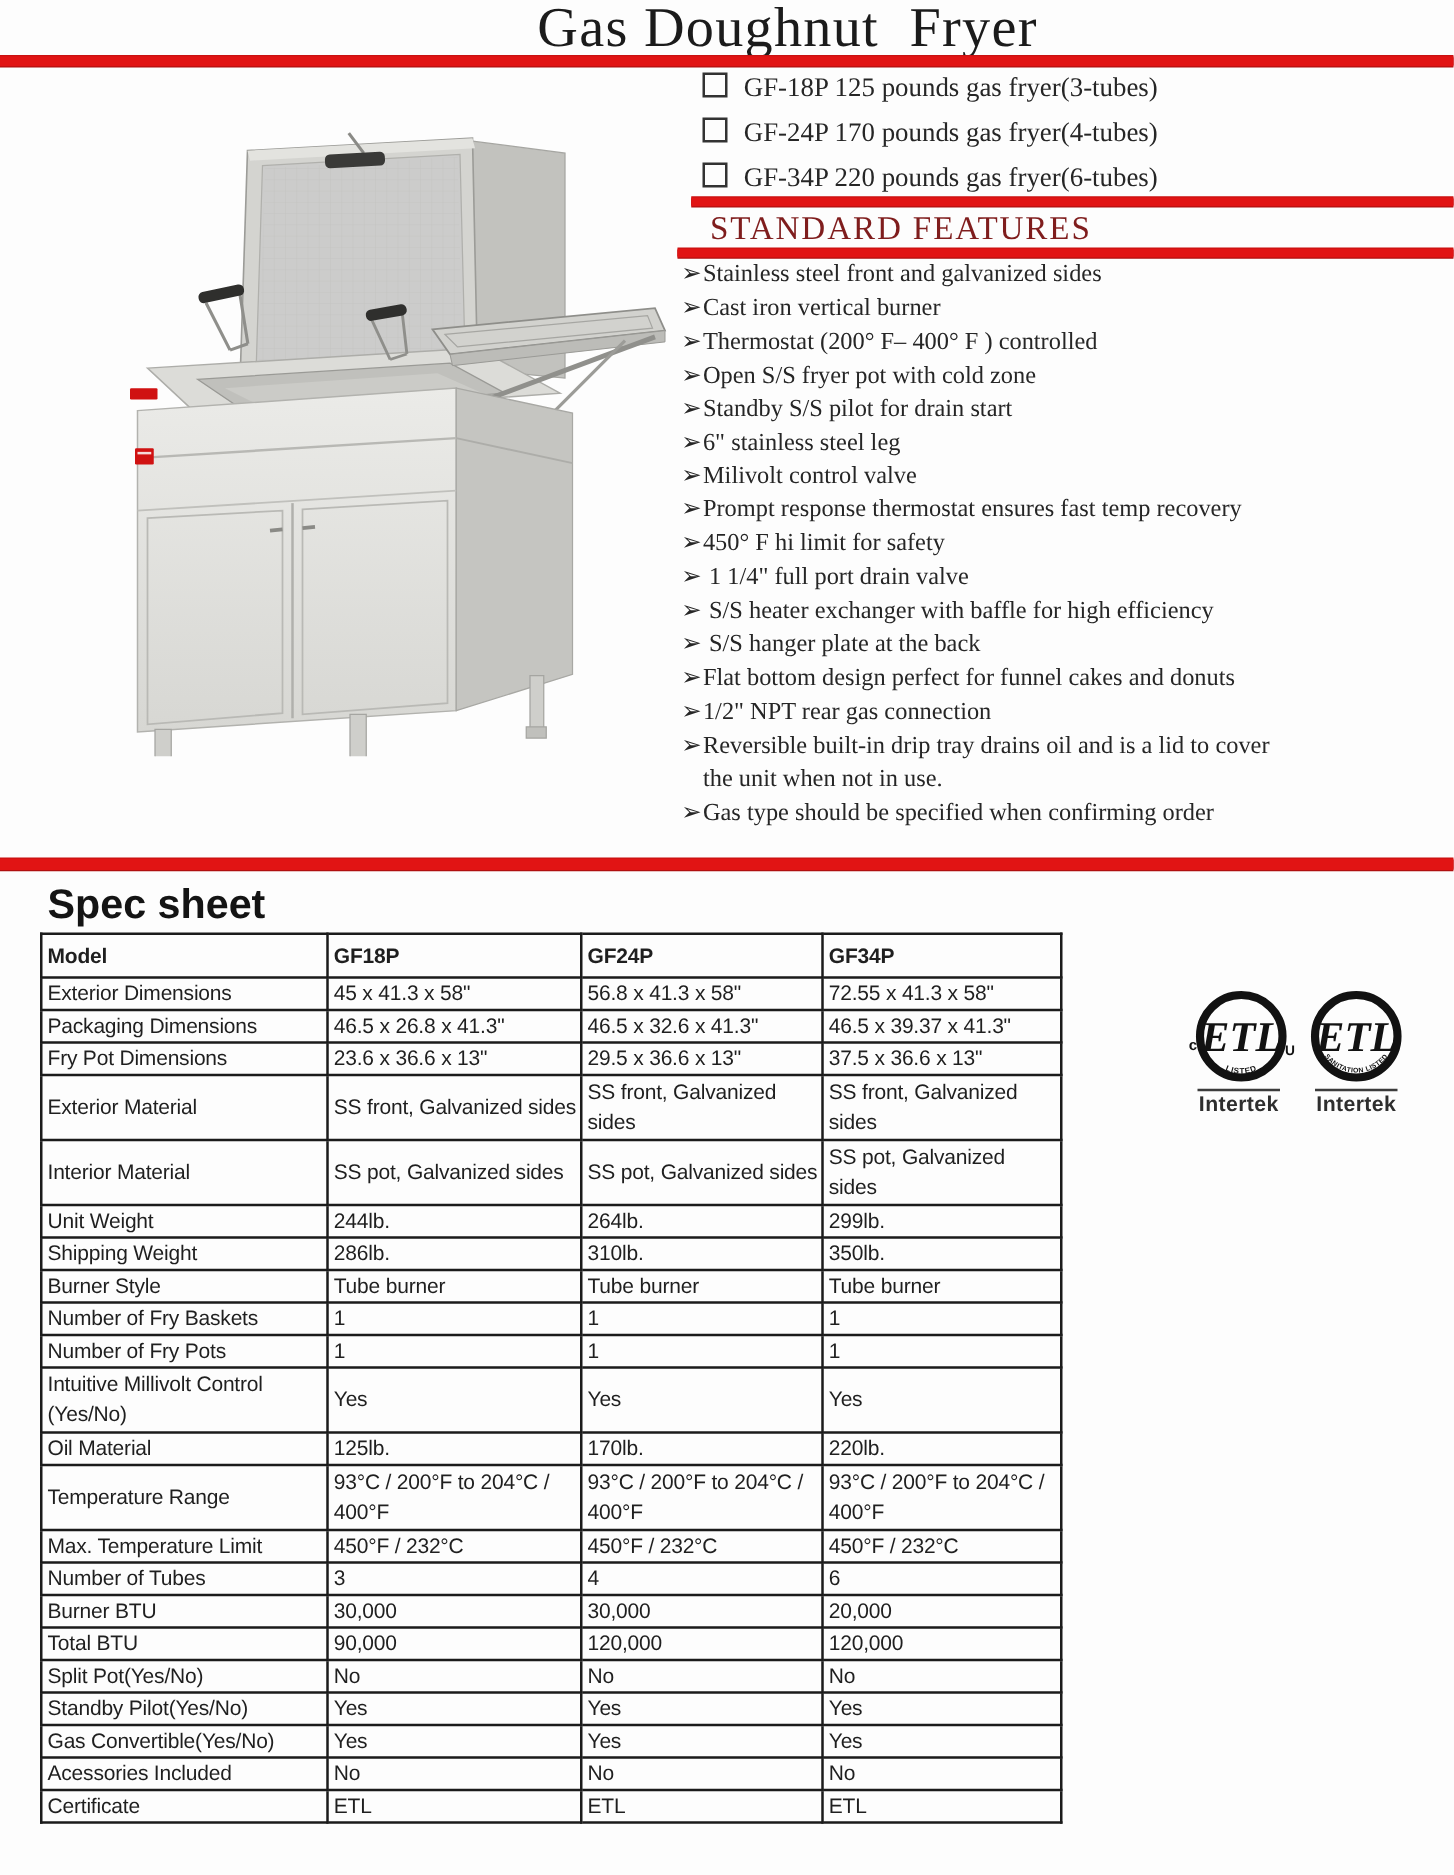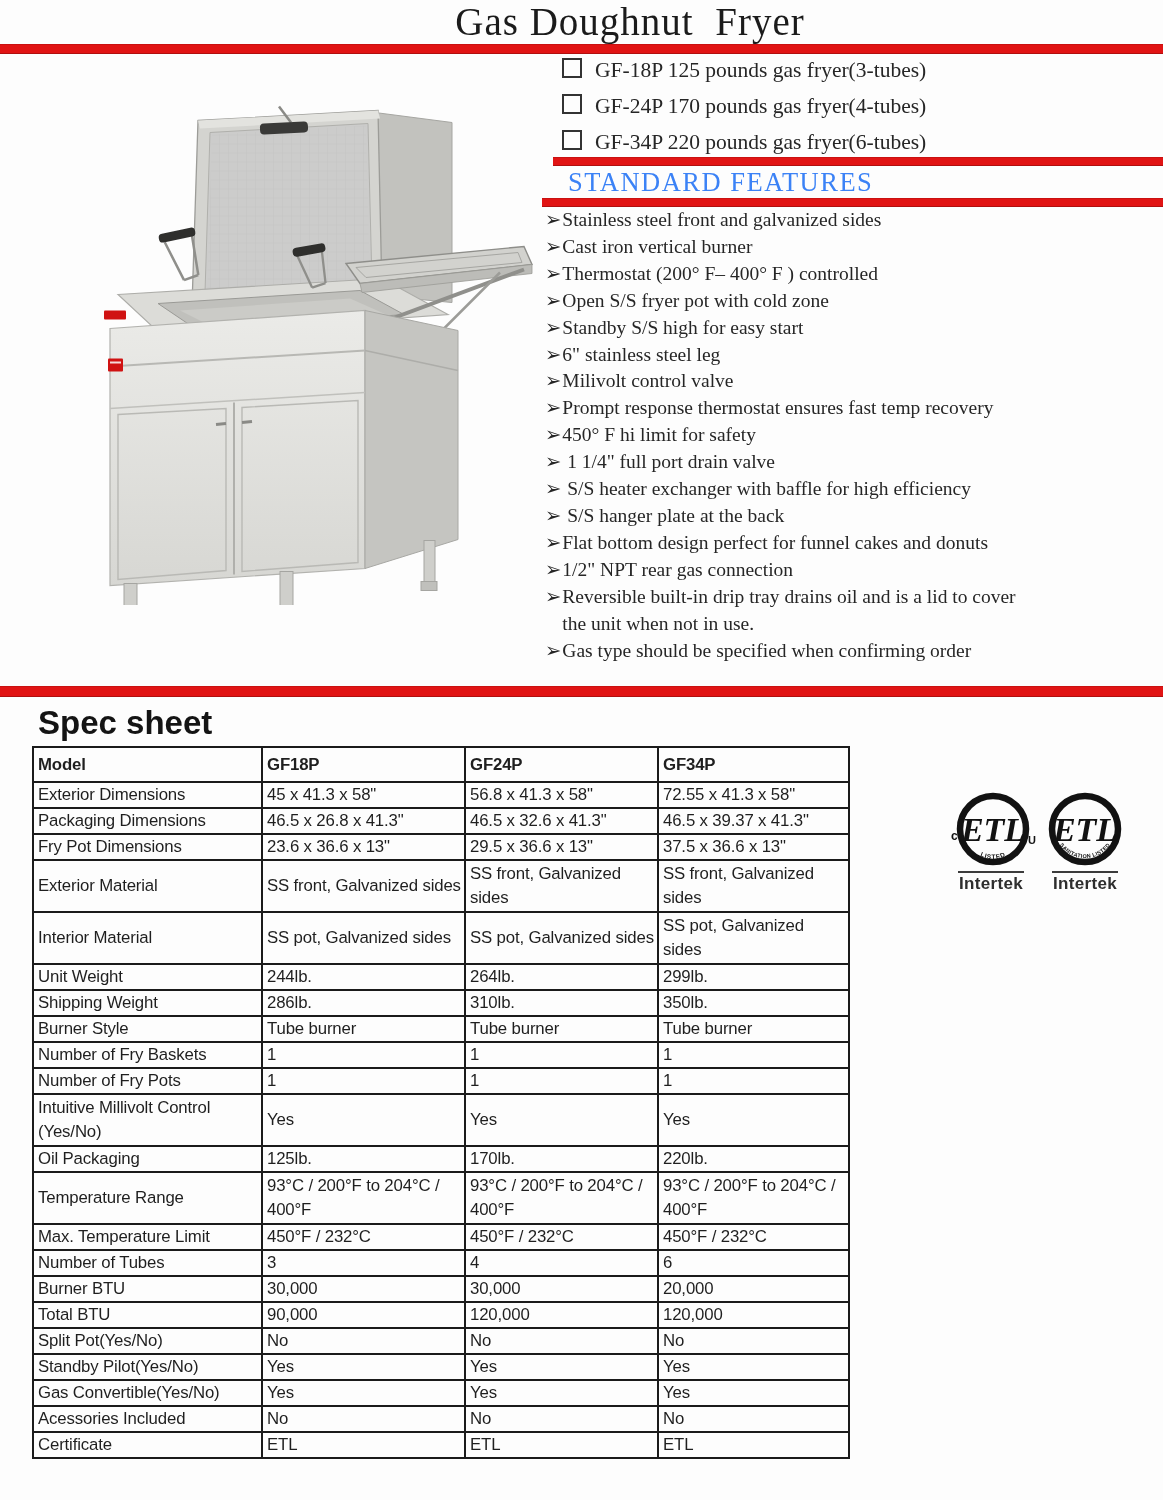--- a/index.html
+++ b/index.html
@@ -2,37 +2,37 @@
 <html><head>
 <meta charset="utf-8">
 <style>
   html,body{margin:0;padding:0;}
   body{background:#ffffff;font-family:"Liberation Serif",serif;}
   .page{position:relative;width:1163px;height:1500px;background:#fdfdfd;overflow:hidden;}
 
   
   .page-title{
     position:absolute;left:390px;top:0px;width:480px;height:44px;
-    text-align:center;font-size:39px;line-height:44px;color:#1b1b1b;
+    text-align:center;font-size:45px;line-height:44px;color:#1b1b1b;
     font-family:"Liberation Serif",serif;white-space:pre;letter-spacing:1px;
   }
   .redline{position:absolute;background:#e11414;box-shadow:0 1px 0 #b00f0f,0 -1px 0 #c91111;}
   .rl1{left:0;top:45px;width:1163px;height:8px;}
   .rl2{left:553px;top:158px;width:610px;height:7px;}
   .rl3{left:542px;top:199px;width:621px;height:7px;}
   .rl4{left:0;top:687px;width:1163px;height:9px;}
 
   
   .models{position:absolute;left:562px;top:58px;width:590px;}
   .model-item{display:flex;height:36px;font-size:21.5px;color:#262626;}
   .cbx{flex:0 0 auto;width:16px;height:16px;border:2px solid #333;margin-right:13px;background:#fdfdfd;}
 
   
   .features-heading{
-    position:absolute;left:568px;top:167px;font-size:26.5px;color:#3b82f6;
+    position:absolute;left:568px;top:167px;font-size:26.5px;color:#7f1d1d;
     letter-spacing:1.5px;font-family:"Liberation Serif",serif;
   }
   .features{position:absolute;left:545px;top:207px;width:585px;}
   .feat{display:flex;font-size:19.5px;line-height:26.9px;color:#262626;}
   .feat .arrow{flex:0 0 auto;margin-right:1px;}
   .feat .txt{white-space:pre-wrap;}
 
   
   .spec-heading{
     position:absolute;left:38px;top:704px;font-size:33px;font-weight:bold;
@@ -173,21 +173,21 @@
     <div class="feat">
         <span class="arrow">➢</span>
         <span class="txt">Thermostat (200° F– 400° F ) controlled</span>
       </div>
     <div class="feat">
         <span class="arrow">➢</span>
         <span class="txt">Open S/S fryer pot with cold zone</span>
       </div>
     <div class="feat">
         <span class="arrow">➢</span>
-        <span class="txt">Standby S/S high for easy start</span>
+        <span class="txt">Standby S/S pilot for drain start</span>
       </div>
     <div class="feat">
         <span class="arrow">➢</span>
         <span class="txt">6" stainless steel leg</span>
       </div>
     <div class="feat">
         <span class="arrow">➢</span>
         <span class="txt">Milivolt control valve</span>
       </div>
     <div class="feat">
@@ -306,21 +306,21 @@
           <td>1</td>
           <td>1</td>
         </tr>
     <tr class="tall">
           <td>Intuitive Millivolt Control (Yes/No)</td>
           <td>Yes</td>
           <td>Yes</td>
           <td>Yes</td>
         </tr>
     <tr>
-          <td>Oil Packaging</td>
+          <td>Oil Material</td>
           <td>125lb.</td>
           <td>170lb.</td>
           <td>220lb.</td>
         </tr>
     <tr class="tall">
           <td>Temperature Range</td>
           <td>93°C / 200°F to 204°C / 400°F</td>
           <td>93°C / 200°F to 204°C / 400°F</td>
           <td>93°C / 200°F to 204°C / 400°F</td>
         </tr>

